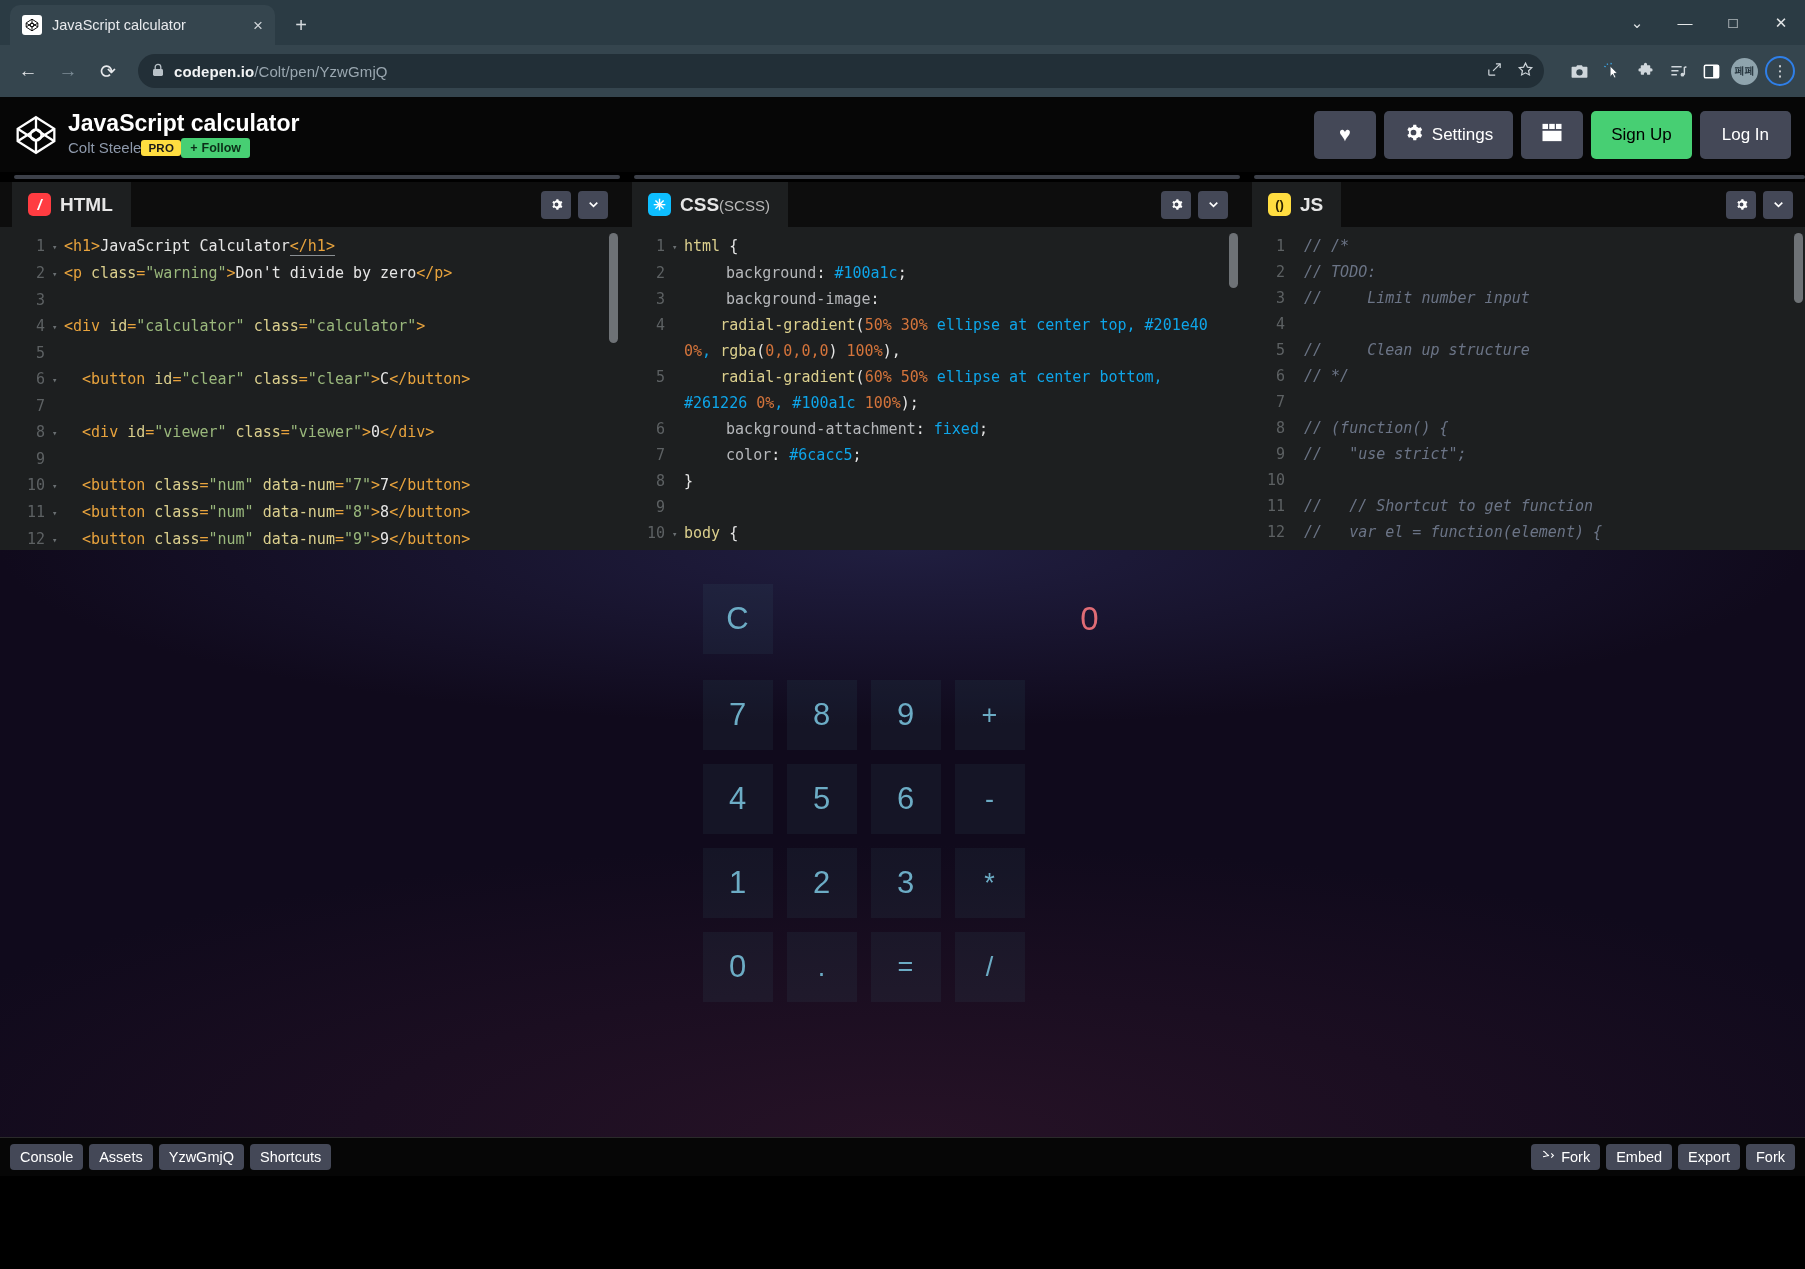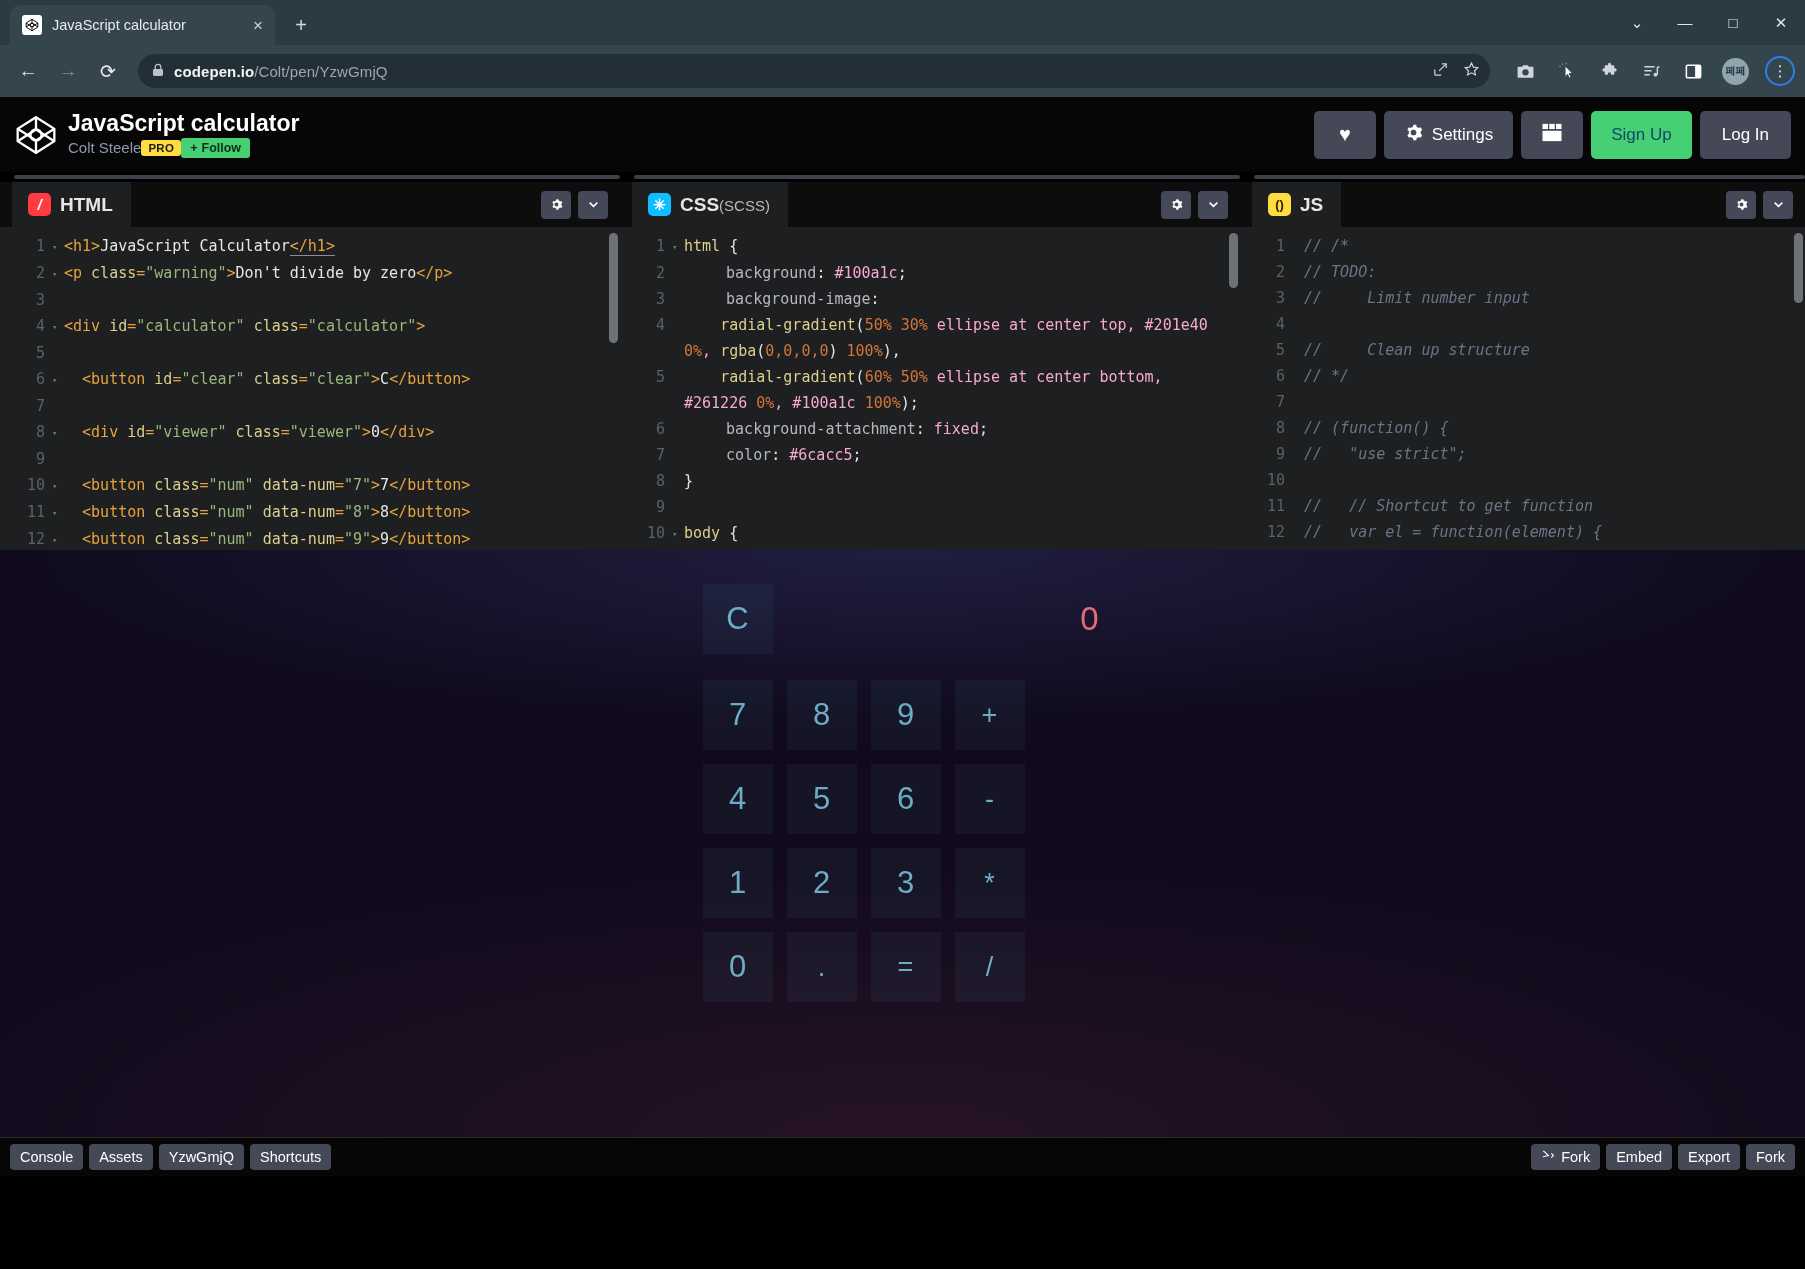--- a/index.html
+++ b/index.html
@@ -50,21 +50,21 @@
   .navbtn.dim { color: #7f8f99; }
   .omnibox {
     flex: 1; height: 34px; background: #222f37; border-radius: 17px; display: flex;
     align-items: center; padding: 0 14px; gap: 10px; margin: 0 8px; position: relative;
   }
   .lock { color: #b9c2c8; font-size: 13px; }
   .url { font-size: 15px; color: #9aa7b0; letter-spacing: .1px; white-space: nowrap; }
   .url b { color: #f1f3f4; font-weight: 700; }
   .omni-right { position: absolute; right: 10px; display: flex; gap: 14px; align-items: center;
                 color: #cfd6db; font-size: 15px; }
-  .tb-icons { display: flex; align-items: center; gap: 16px; padding-left: 10px; color: #cfd6db; }
+  .tb-icons { display: flex; align-items: center; gap: 7px; padding-left: 10px; color: #cfd6db; }
   .tb-ic { width: 26px; height: 26px; display: flex; align-items: center; justify-content: center;
            font-size: 16px; }
   .avatar { width: 27px; height: 27px; border-radius: 50%; background: #8fa4ad; color: #22313a;
             font-size: 10px; display: flex; align-items: center; justify-content: center; font-weight: 700; }
   .menu-dots { width: 30px; height: 30px; border-radius: 50%; border: 2px solid #2f7fe8;
                display: flex; align-items: center; justify-content: center; color: #e8eaed; font-size: 15px; }
 
   
   .cp-header {
     height: 75px; background: #060606; display: flex; align-items: center;
@@ -79,21 +79,21 @@
                padding: 2px 7px; border-radius: 3px; letter-spacing: .3px; }
   .btn-follow { background: #47cf73; color: #0b2f18; font-size: 12.5px; font-weight: 600;
                 padding: 3px 9px; border-radius: 3px; display: flex; align-items: center; gap: 4px; }
   .cp-actions { margin-left: auto; display: flex; align-items: center; gap: 8px; }
   .cp-btn {
     background: #444857; color: #fff; border-radius: 5px; height: 48px; display: flex;
     align-items: center; justify-content: center; gap: 9px; padding: 0 20px;
     font-size: 17px; cursor: pointer;
   }
   .cp-btn.icon-only { width: 62px; padding: 0; }
-  .cp-btn.green { background: #47cf73; color: #0c4a6e; font-weight: 400; }
+  .cp-btn.green { background: #47cf73; color: #000000; font-weight: 400; }
   .cp-btn.log { padding: 0 22px; }
 
   
   .editors { display: flex; height: 378px; flex: 0 0 378px; background: #000; }
   .pane { display: flex; flex-direction: column; position: relative; }
   .pane.html { width: 620px; }
   .pane.css  { width: 620px; }
   .pane.js   { width: 565px; }
   .pane-topbar { height: 10px; background: #000; position: relative; }
   .pane-topbar::after {
@@ -133,21 +133,21 @@
   .fold { width: 12px; flex: 0 0 12px; color: #6a6f72; font-size: 9px; padding-top: 1px; }
   .ctext { flex: 1; padding-right: 14px; white-space: pre-wrap; word-break: break-word; }
   .scroll-thumb { position: absolute; right: 2px; width: 9px; background: #6e7276; border-radius: 5px; }
 
   
   .t-tag   { color: #e8a33d; }
   .t-attr  { color: #dbcf8d; }
   .t-str   { color: #9ab87c; }
   .t-txt   { color: #e6e6e6; }
   .t-prop  { color: #b6b8bb; margin-left: 24px; }
-  .t-val   { color: #f9a8d4; }
+  .t-val   { color: #0ea5e9; }
   .t-num   { color: #d4743b; }
   .t-func  { color: #dbcf8d; }
   .t-sel   { color: #dbcf8d; }
   .t-punc  { color: #e6e6e6; }
   .t-cmt   { color: #6b7486; font-style: italic; }
   .u-line  { border-bottom: 1px solid #8a8f93; }
 
   
   .preview {
     flex: 1; position: relative; overflow: hidden;

